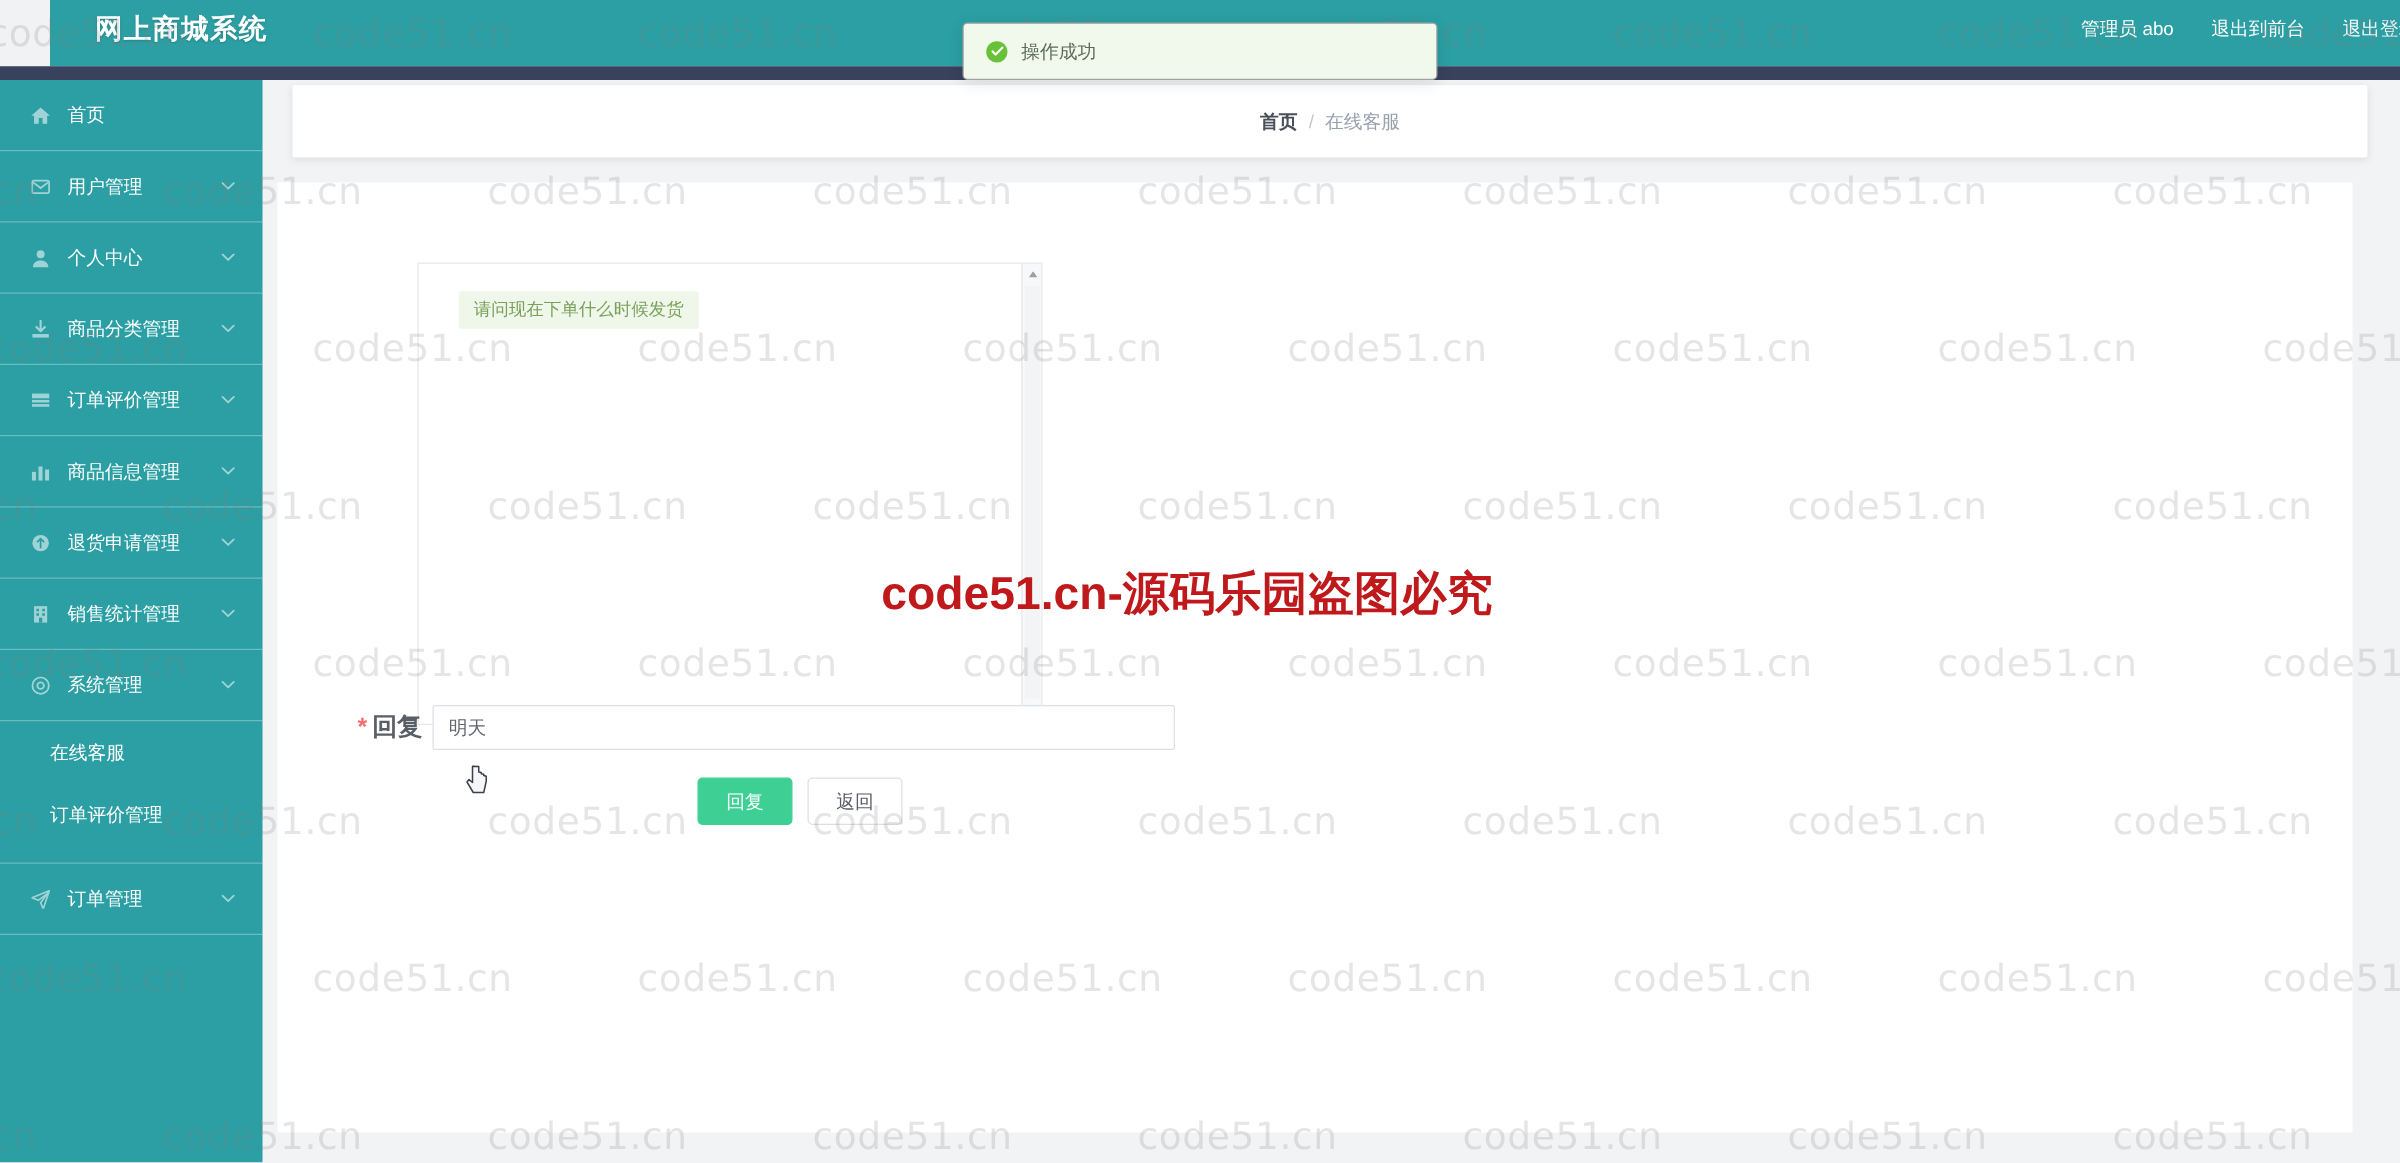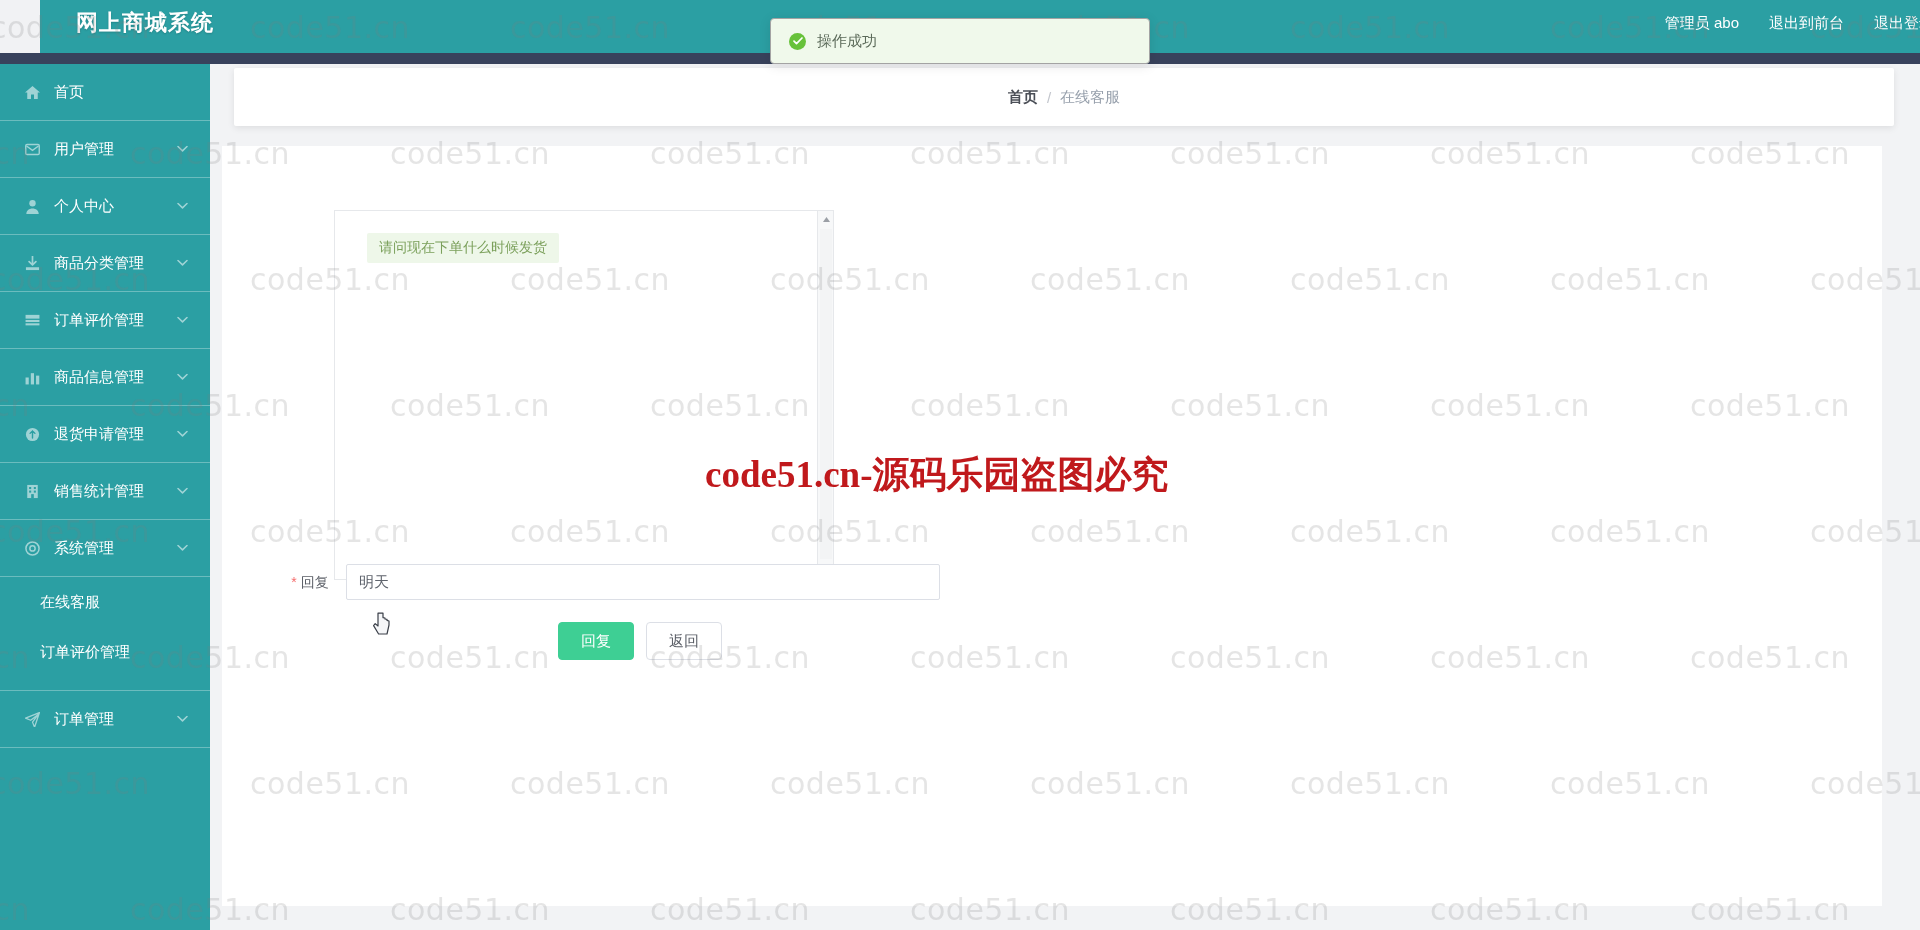--- a/index.html
+++ b/index.html
@@ -22,21 +22,21 @@
     position: absolute;
     font-family: "DejaVu Sans", sans-serif;
     font-size: 30px;
     color: rgba(125,125,125,0.20);
     white-space: nowrap;
     letter-spacing: 0.5px;
   }
   .wm-red {
     position: absolute;
     left: 705px; top: 450px;
-    font-family: Liberation Serif, serif;
+    font-family: Liberation Sans, sans-serif;
     font-size: 37px;
     font-weight: 700;
     color: #c0191c;
     white-space: nowrap;
     letter-spacing: 0px;
   }
 
   
   .header {
     position: absolute; left: 0; top: 0;
@@ -212,25 +212,26 @@
   }
 
   
   .form-row {
     position: absolute; left: 64px; top: 418px;
     display: flex; align-items: flex-start;
   }
   .form-label {
     width: 60px;
     text-align: center;
-    font-size: 14px;
+    font-size: 20px;
     color: #5a5e66;
     line-height: 36px;
     padding-right: 12px;
     white-space: nowrap;
+    font-weight: bold;
   }
   .req-star { color: #f56c6c; margin-right: 4px; }
   .form-input {
     width: 594px; height: 36px;
     border: 1px solid #dcdfe6;
     border-radius: 2px;
     background: #ffffff;
     font-size: 15px;
     color: #5f646d;
     padding: 0 12px;

